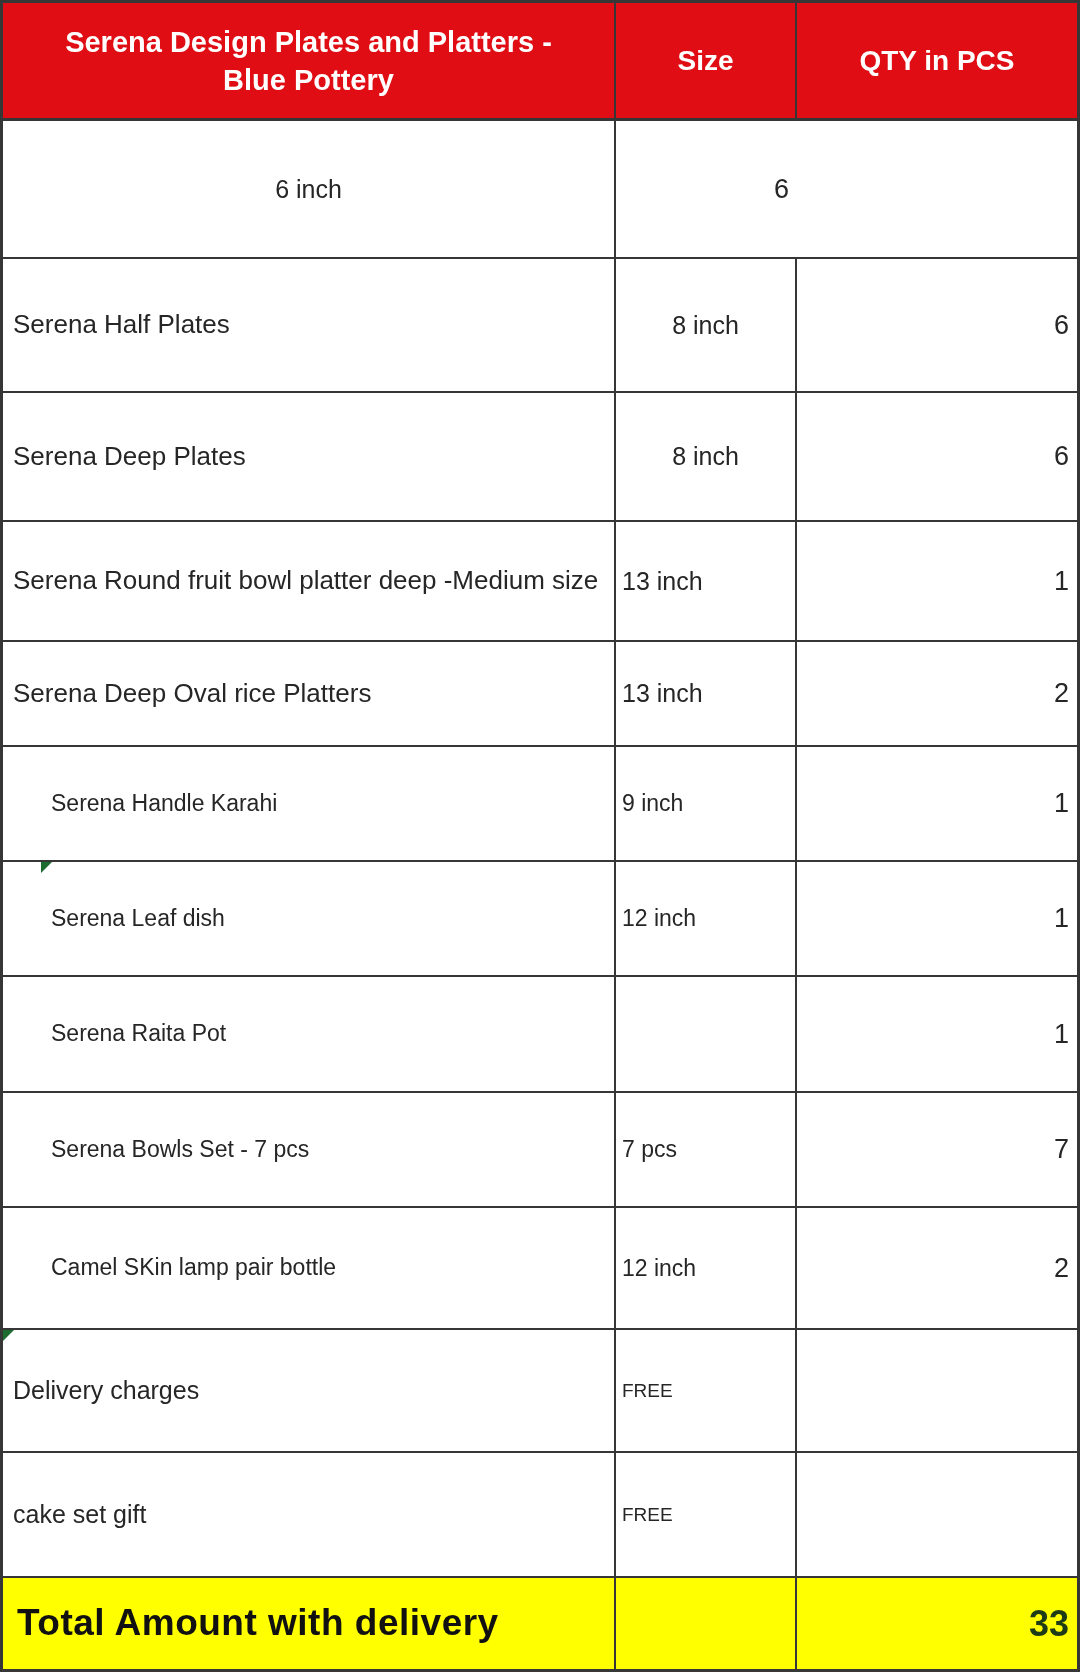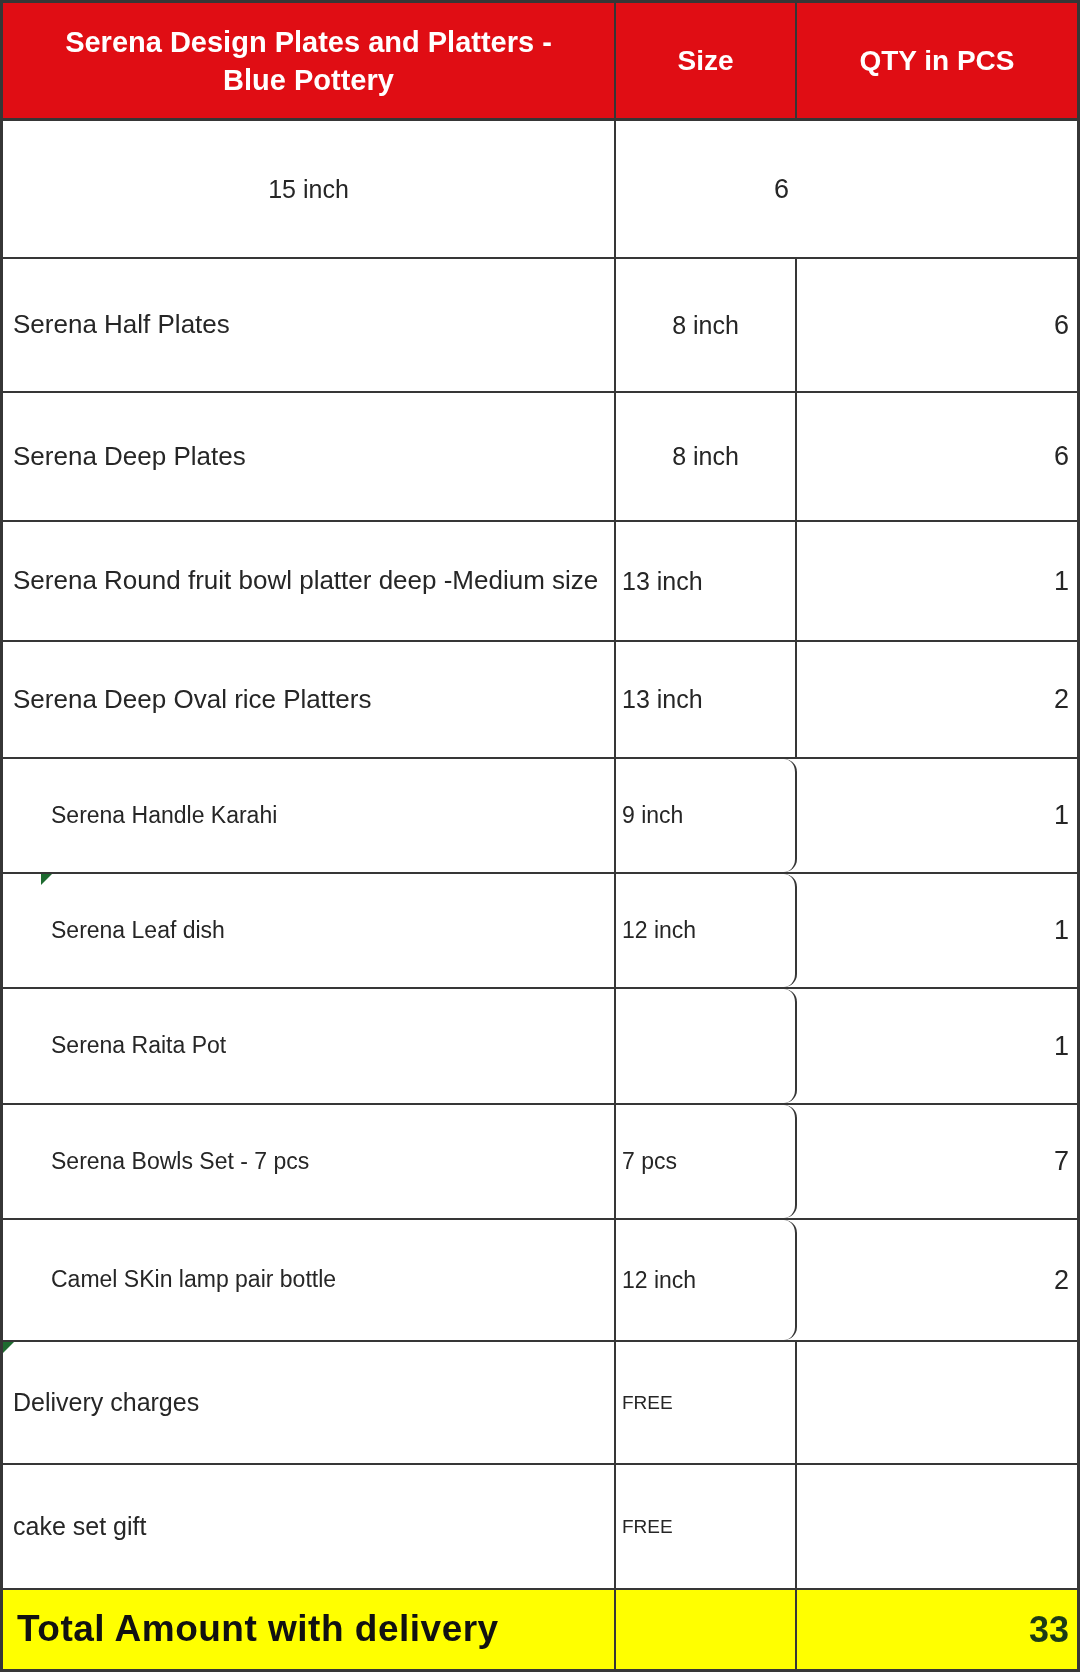--- a/index.html
+++ b/index.html
@@ -40,21 +40,21 @@
   .h-size,.h-qty{font-size:28px;}
   
   .c-name{justify-content:flex-start;padding:0 14px 0 10px;line-height:1.3;}
   .c-size{padding:0 6px;}
   .c-qty{justify-content:flex-end;padding-right:8px;font-size:27px;}
   .size-center .c-size{justify-content:center;}
   .size-left  .c-size{justify-content:flex-start;text-align:right;}
   .name-lg .c-name{font-size:26px;}
   .name-lg .c-size{font-size:25px;}
   .name-sm .c-name{font-size:23px;margin-left:38px;}
-  .name-sm .c-size{font-size:23px;border-radius:13px;}
+  .name-sm .c-size{font-size:23px;}
   .name-md .c-name{font-size:25px;}
   .name-md .c-size{font-size:19px;}
   
   .total{
     height:87px;background:var(--total-bg);
     border-bottom:none;flex:1 1 auto;
   }
   .total .c-name{font-weight:bold;font-size:37px;color:#111111;padding-left:14px;letter-spacing:0.5px;}
   .total .c-qty{font-weight:bold;font-size:36px;color:var(--total-qty-color);}
   
@@ -70,21 +70,21 @@
 
 <div class="sheet">
 
   <div class="trow thead">
     <div class="cell h-name">Serena Design Plates and Platters - Blue Pottery</div>
     <div class="cell h-size">Size</div>
     <div class="cell h-qty">QTY in PCS</div>
   </div>
 
   <div class="trow name-lg size-center" style="height:138px">
-    <div class="cell c-size">15 inch</div>
+    <div class="cell c-size">6 inch</div>
     <div class="cell c-qty">6</div>
   </div>
 
   <div class="trow name-lg size-center" style="height:134px">
     <div class="cell c-name">Serena Half Plates</div>
     <div class="cell c-size">8 inch</div>
     <div class="cell c-qty">6</div>
   </div>
 
   <div class="trow name-lg size-center" style="height:129px">
@@ -92,21 +92,21 @@
     <div class="cell c-size">8 inch</div>
     <div class="cell c-qty">6</div>
   </div>
 
   <div class="trow name-lg size-left" style="height:120px">
     <div class="cell c-name">Serena Round fruit bowl platter deep -Medium size</div>
     <div class="cell c-size">13 inch</div>
     <div class="cell c-qty">1</div>
   </div>
 
-  <div class="trow name-lg size-left" style="height:117px">
+  <div class="trow name-lg size-left" style="height:105px">
     <div class="cell c-name">Serena Deep Oval rice Platters</div>
     <div class="cell c-size">13 inch</div>
     <div class="cell c-qty">2</div>
   </div>
 
   <div class="trow name-sm size-left" style="height:115px">
     <div class="cell c-name">Serena Handle Karahi</div>
     <div class="cell c-size">9 inch</div>
     <div class="cell c-qty">1</div>
   </div>

